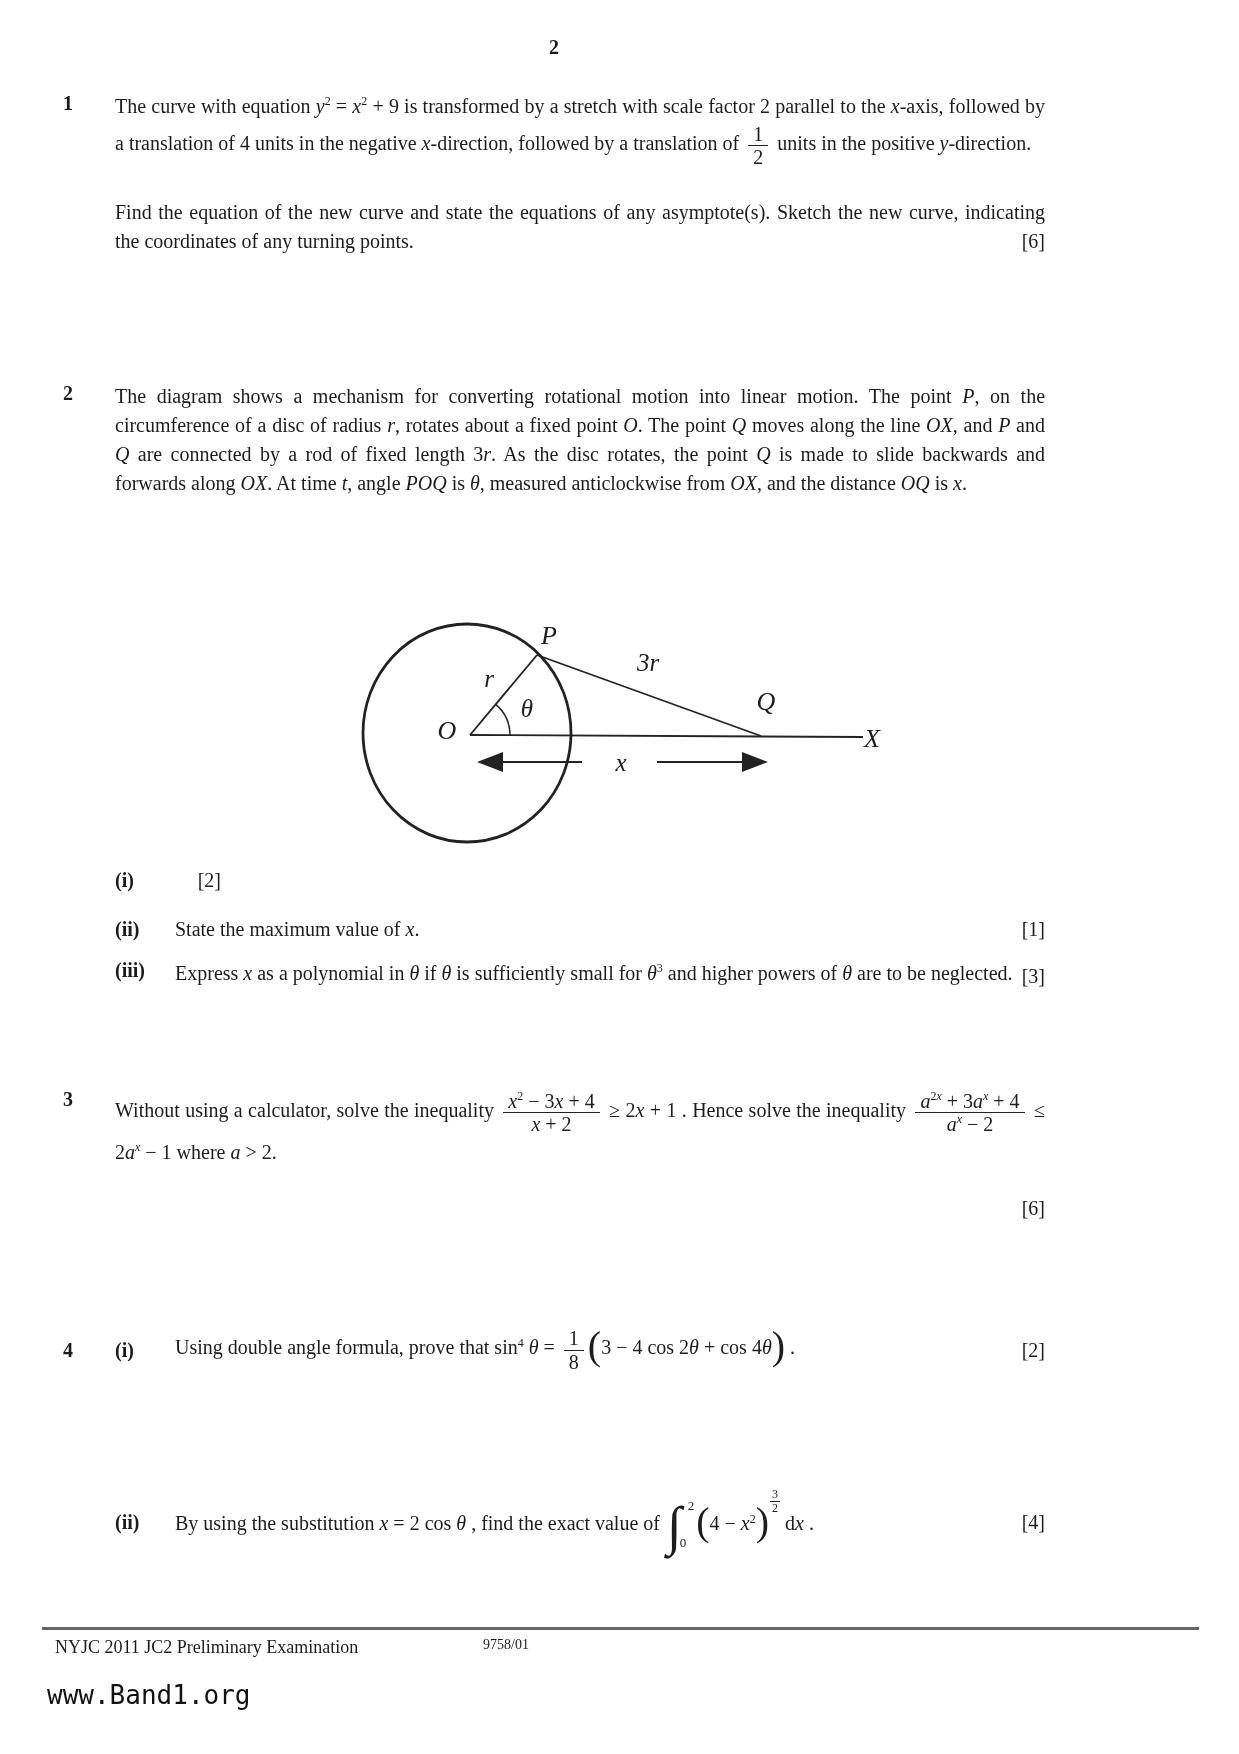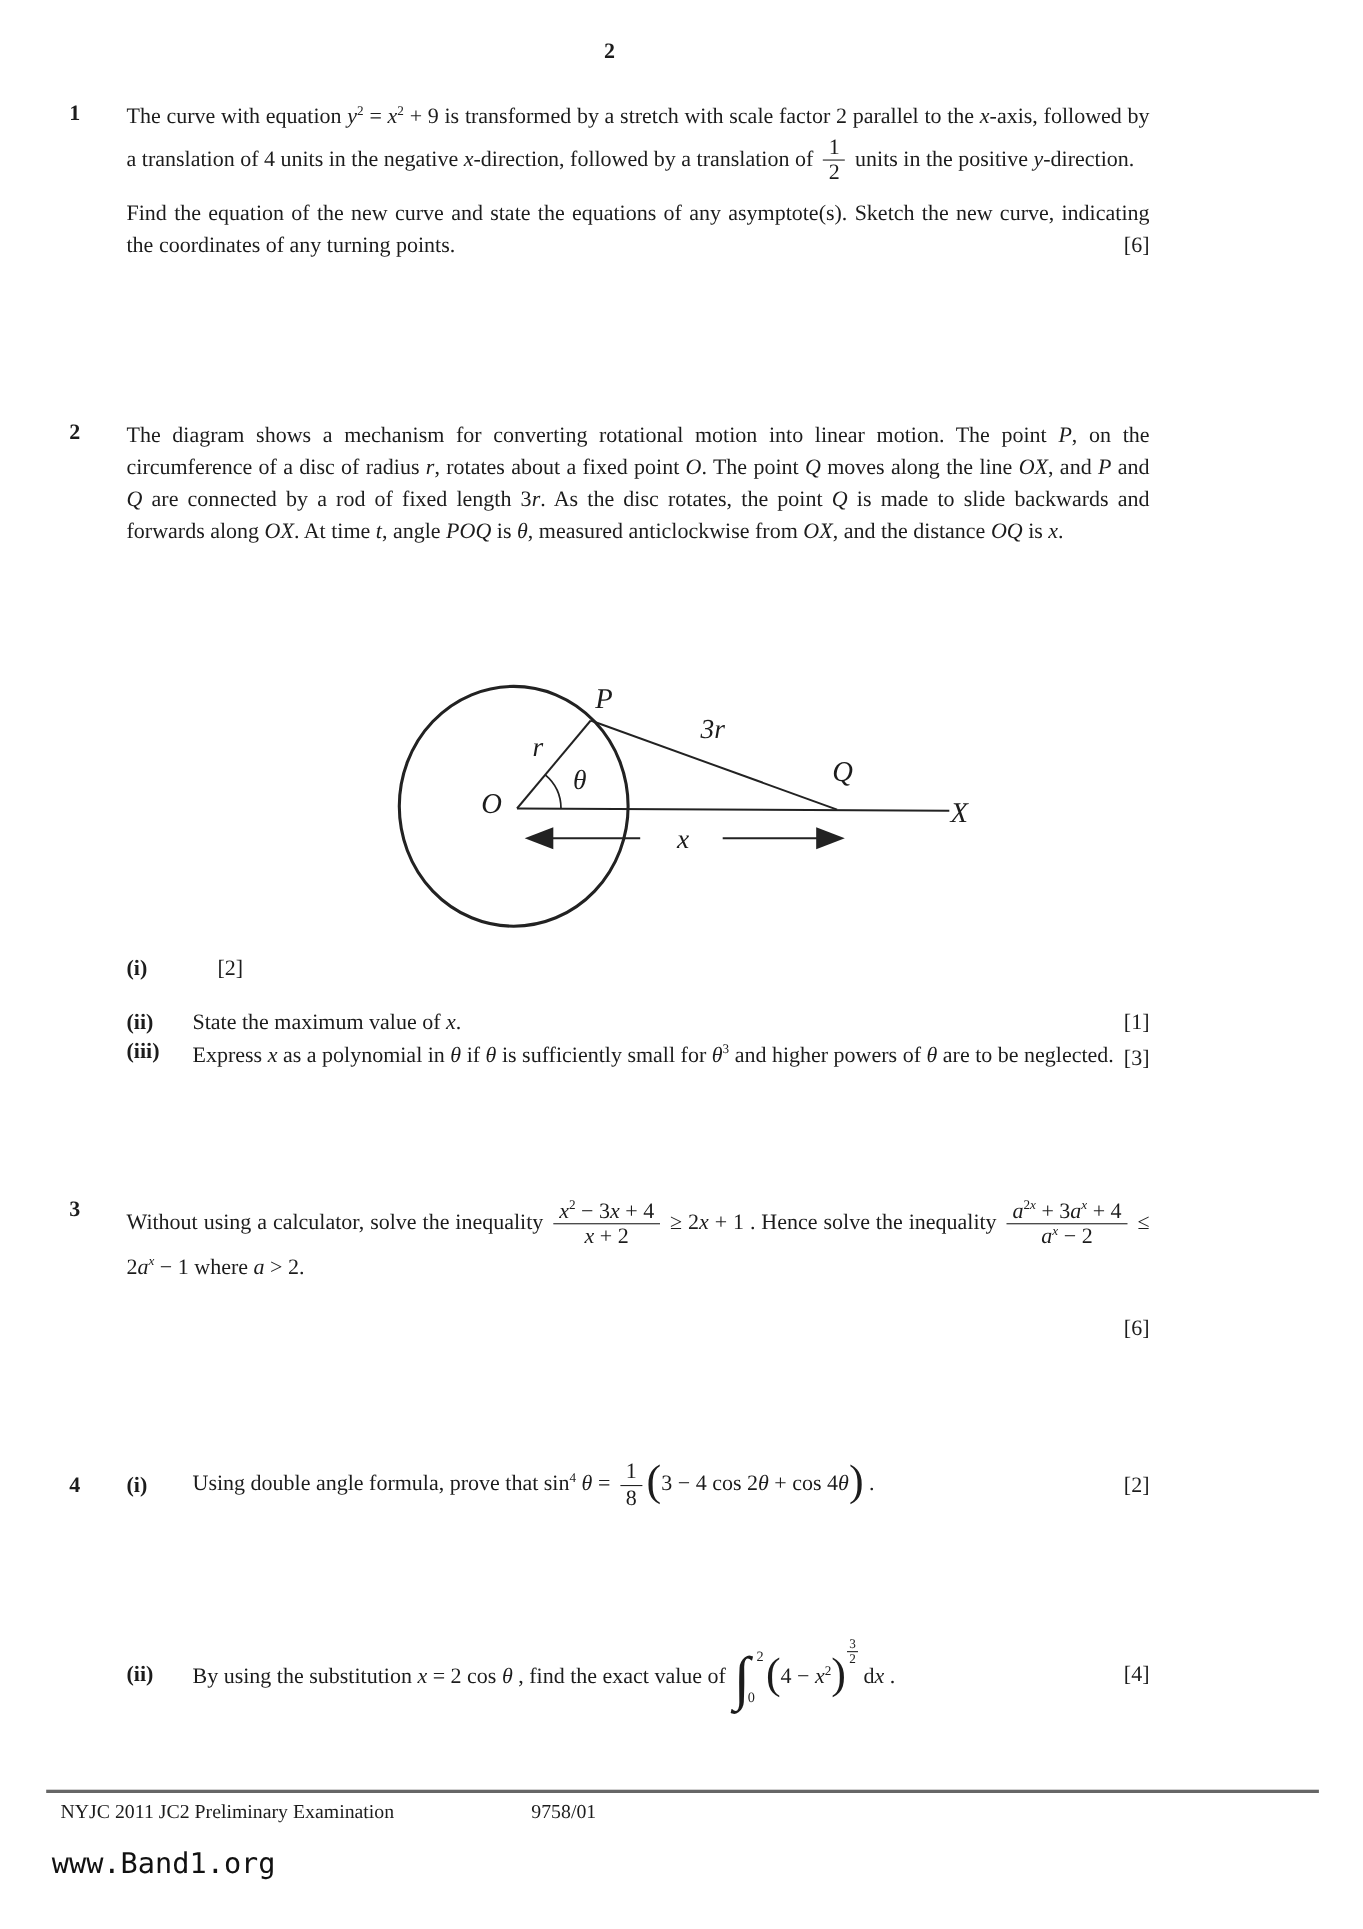--- a/index.html
+++ b/index.html
@@ -5,21 +5,21 @@
   html,body{margin:0;padding:0;}
   body{
     width:1239px;height:1754px;position:relative;background:#ffffff;
     font-family:"Liberation Serif", serif;color:#1c1c1c;font-size:20px;
   }
   i{font-style:italic;}
   sup{font-size:60%;line-height:0;vertical-align:super;}
   .q{position:absolute;left:63px;width:982px;display:flex;}
   .qnum{width:52px;flex:none;font-weight:bold;}
   .qbody{width:930px;text-align:justify;line-height:29px;}
-  .para2{margin-top:9px;position:relative;}
+  .para2{margin-top:27px;position:relative;}
   .markabs{position:absolute;right:0;bottom:0;}
   
   .fr{display:inline-block;vertical-align:middle;text-align:center;margin:2px 4px;line-height:1.12;}
   .fn,.fd{display:block;padding:0 5px;}
   .fd{border-top:1.5px solid #222;}
   
   .rad{font-size:135%;vertical-align:-0.08em;margin-right:-1px;}
   .ov{border-top:1.6px solid #222;padding:0 2px;}
   
   .bp{font-size:200%;line-height:0;vertical-align:-0.12em;}
@@ -41,30 +41,30 @@
   .pmark{flex:none;width:46px;text-align:right;}
   .part.tall{min-height:52px;}
   .part.two-line{align-items:flex-start;}
   .part.two-line .pmark{position:absolute;right:0;bottom:0;}
   #pagenum{position:absolute;left:63px;top:36px;width:982px;text-align:center;font-weight:bold;}
   #q1{top:92px;}
   #q2{top:382px;}
   #diagram{position:absolute;left:300px;top:553px;}
   #q2parts{top:854px;}
   #q2parts .row2{margin-top:9px;}
-  #q2parts .row3{margin-top:1px;}
+  #q2parts .row3{margin-top:15px;}
   #q3{top:1088px;}
   #q3 .qbody{position:relative;}
   #q3 .markabs{bottom:auto;top:106px;}
   #q4i{position:absolute;left:63px;top:1300px;width:982px;height:100px;display:flex;align-items:center;}
   #q4ii{position:absolute;left:115px;top:1468px;width:930px;height:108px;display:flex;align-items:center;}
   #q4i .qnum{align-self:center;}
   #rule{position:absolute;left:42px;top:1627px;width:1157px;height:3px;background:#666;}
   #f-left{position:absolute;left:55px;top:1637px;font-size:18px;}
-  #f-code{position:absolute;left:483px;top:1637px;font-size:18px;}
+  #f-code{position:absolute;left:483px;top:1637px;font-size:14px;}
   #watermark{position:absolute;left:47px;top:1680px;font-size:26px;font-family:"DejaVu Sans Mono", monospace;color:#111;}
   svg text{font-family:"Liberation Serif", serif;font-style:italic;fill:#1c1c1c;}
 </style>
 </head>
 <body>
 
 <div id="pagenum">2</div>
 
 <div class="q" id="q1">
   <div class="qnum">1</div>

